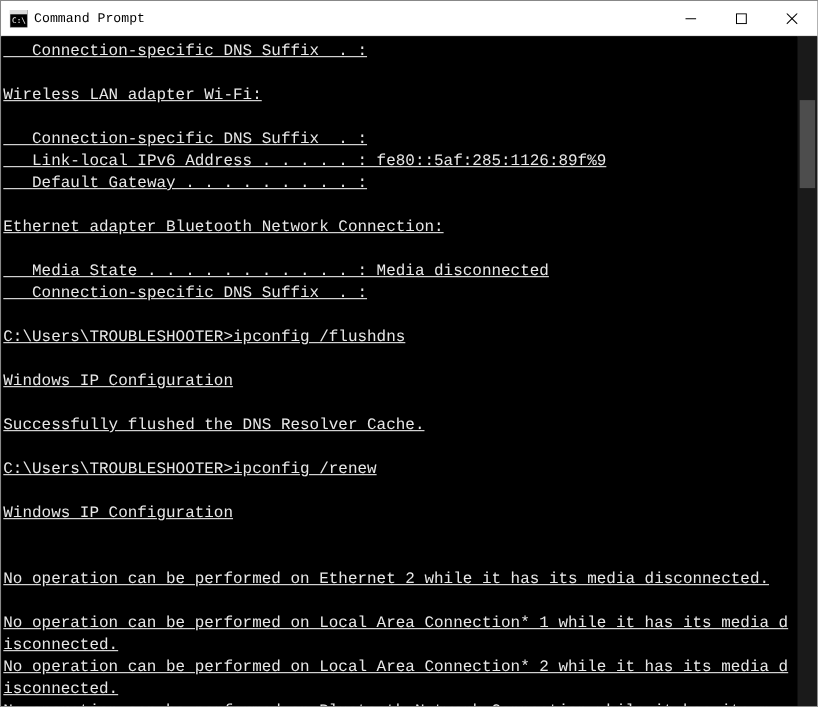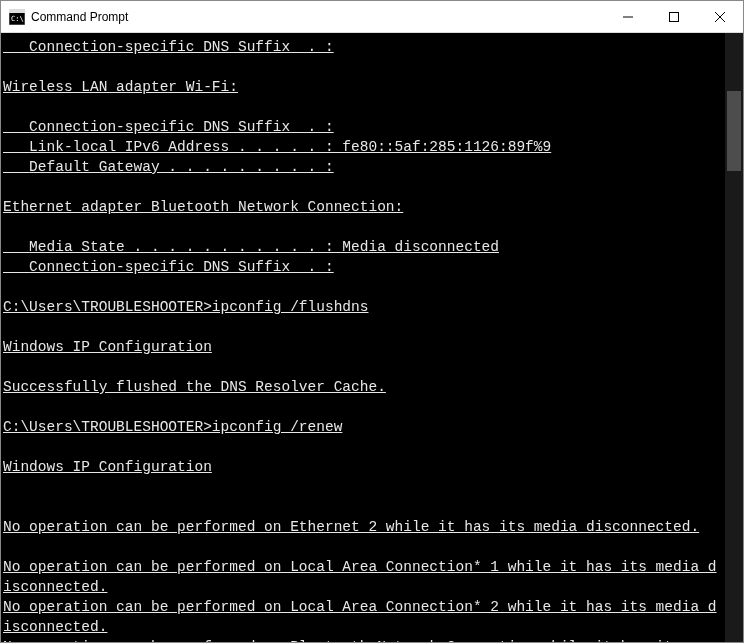--- a/index.html
+++ b/index.html
@@ -23,20 +23,21 @@
       height: 16px;
       margin: 0 6px 0 8px;
       display: flex;
       align-items: center;
       justify-content: center;
     }
     .titlebar-title {
       flex: 1;
       font-size: 12px;
       color: #000;
+      font-family: Liberation Mono, monospace;
     }
     .win-controls {
       display: flex;
       height: 100%;
     }
     .win-btn {
       width: 46px;
       height: 100%;
       display: flex;
       align-items: center;

